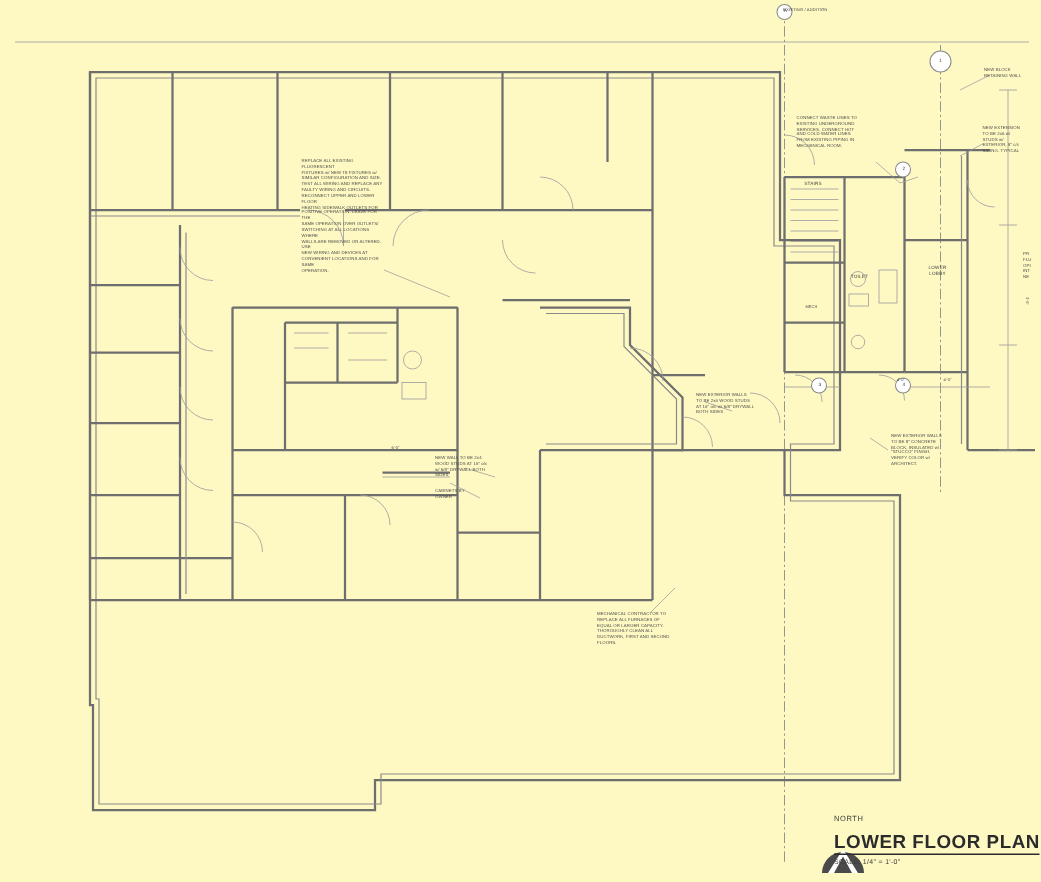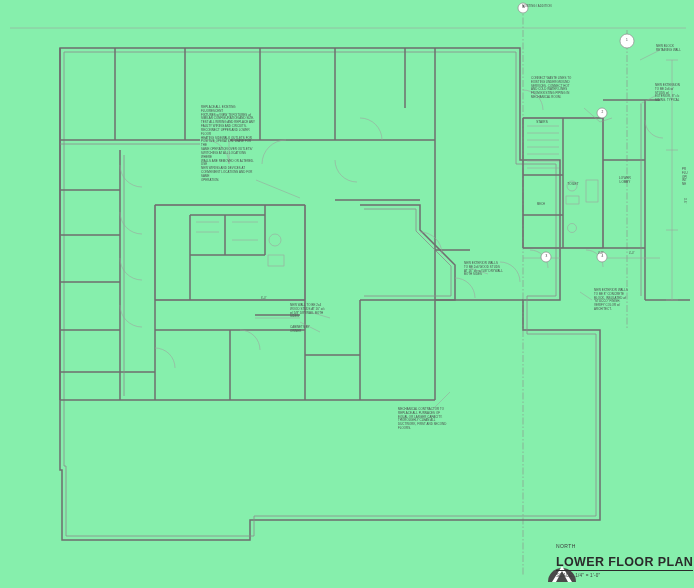--- a/index.html
+++ b/index.html
@@ -1,18 +1,18 @@
 <!DOCTYPE html>
 <html><head>
 <meta charset="utf-8">
 <style>
   html,body{margin:0;padding:0;background:#ffffff;}
   body{width:694px;height:588px;position:relative;overflow:hidden;
        font-family:"Liberation Sans", sans-serif;color:#3a3a3a;}
-  #sheet{position:absolute;inset:0;background:#86efac;}
+  #sheet{position:absolute;inset:0;background:#fef9c3;}
   svg.layer{position:absolute;left:0;top:0;width:694px;height:588px;}
   .note{position:absolute;font-size:2.9px;line-height:1.32;color:#4a4a4a;
         letter-spacing:.02em;white-space:pre-line;}
   .titleblock{position:absolute;left:556px;top:552px;}
   .title-main{font-size:12.5px;font-weight:bold;color:#2b2b2b;letter-spacing:.03em;
               border-bottom:1.6px solid #2b2b2b;padding-bottom:1px;display:inline-block;}
   .title-scale{font-size:4.6px;color:#3d3d3d;letter-spacing:.05em;margin-top:1.5px;}
   .north-label{position:absolute;left:556px;top:543px;font-size:5px;color:#3a3a3a;letter-spacing:.08em;}
   .room{position:absolute;font-size:3.1px;color:#454545;letter-spacing:.04em;text-align:center;}
   .dim{position:absolute;font-size:2.7px;color:#4a4a4a;}

